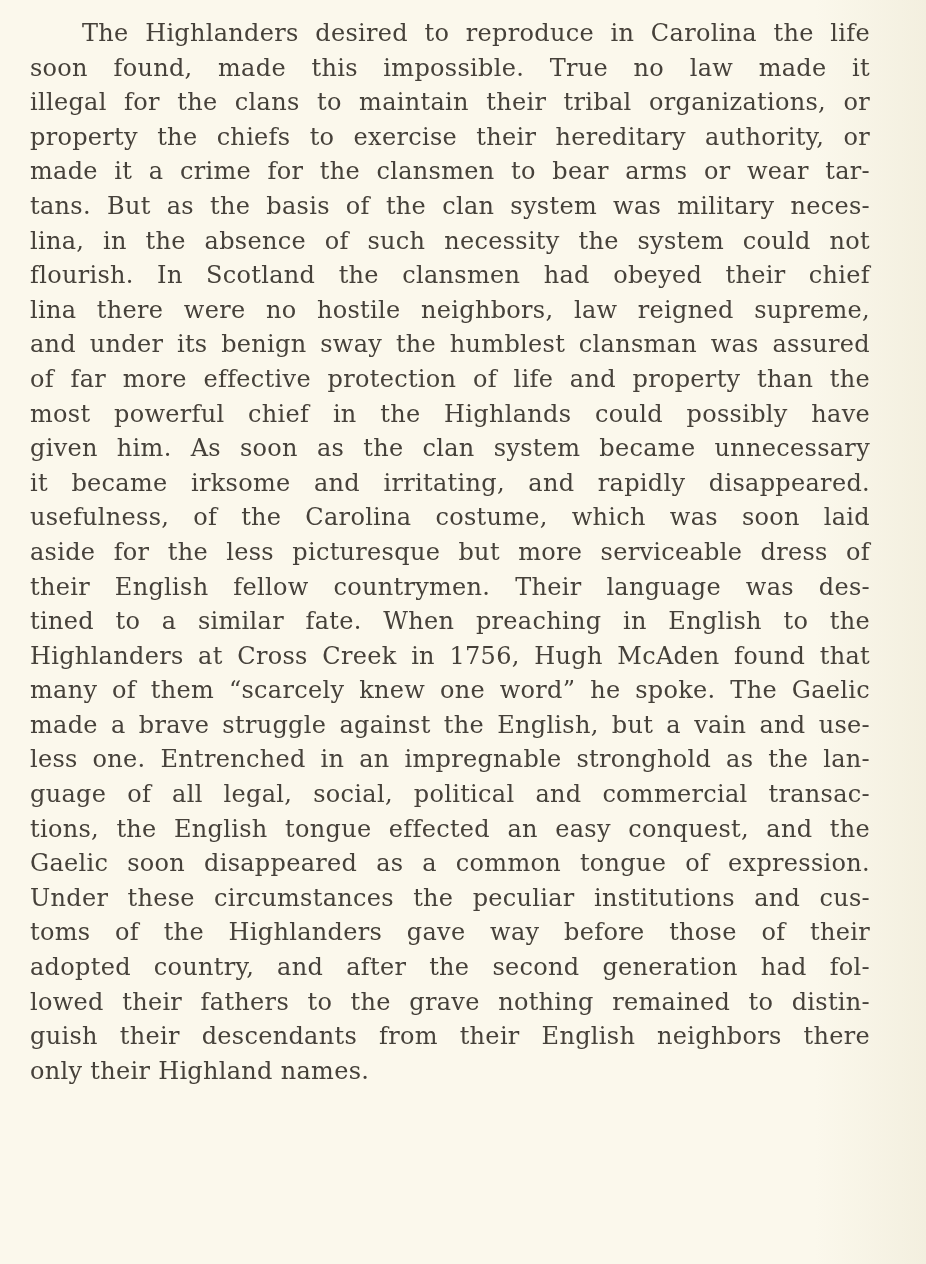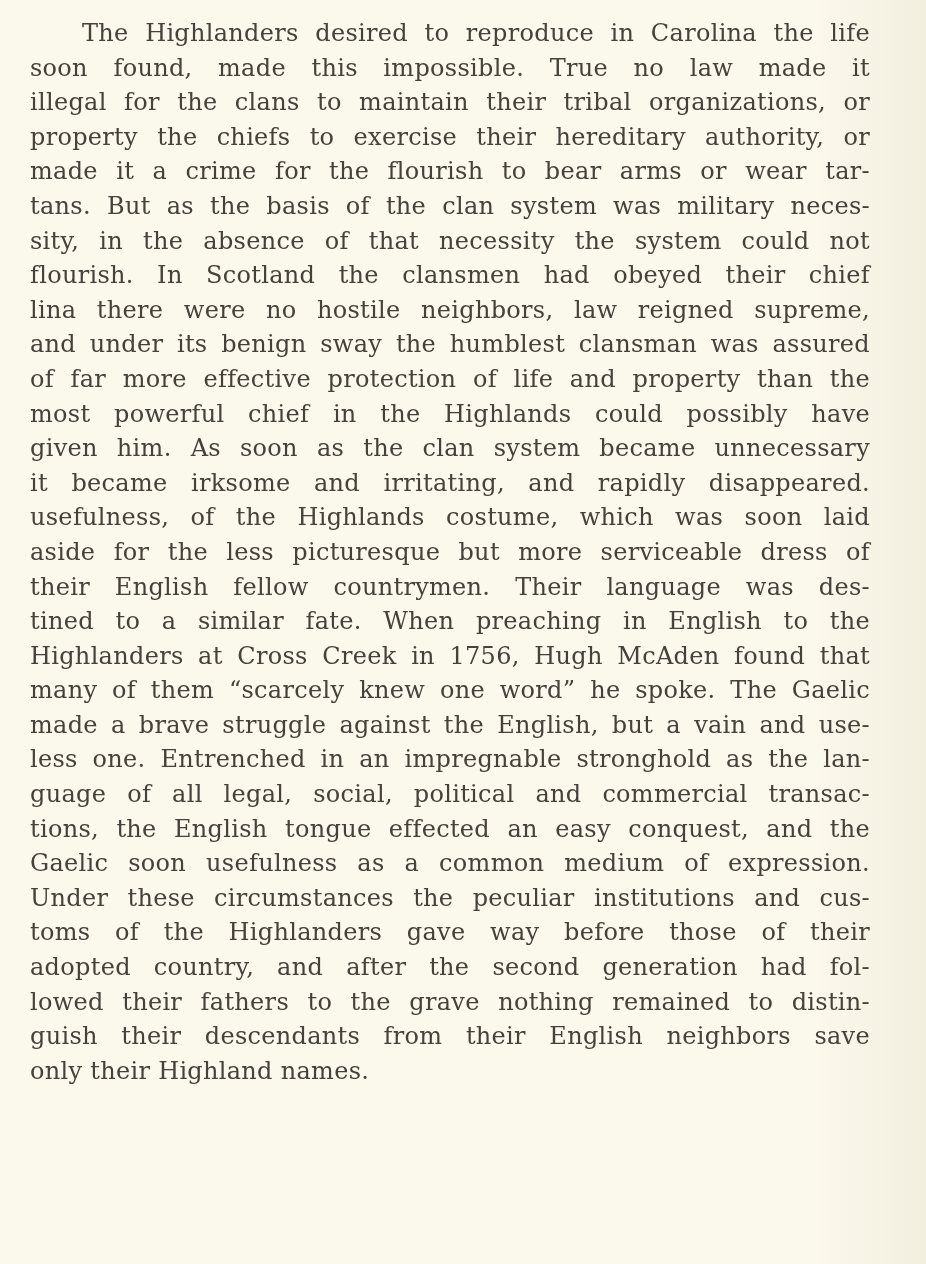--- a/index.html
+++ b/index.html
@@ -42,41 +42,41 @@
   </style>
 </head>
 <body>
 
 <div class="page">
   <div class="text-block">
       <div class="line indent">The Highlanders desired to reproduce in Carolina the life</div>
       <div class="line">soon found, made this impossible.  True no law made it</div>
       <div class="line">illegal for the clans to maintain their tribal organizations, or</div>
       <div class="line">property the chiefs to exercise their hereditary authority, or</div>
-      <div class="line">made it a crime for the flourish to bear arms or wear tar-</div>
+      <div class="line">made it a crime for the clansmen to bear arms or wear tar-</div>
       <div class="line">tans.  But as the basis of the clan system was military neces-</div>
-      <div class="line">sity, in the absence of that necessity the system could not</div>
+      <div class="line">lina, in the absence of such necessity the system could not</div>
       <div class="line">flourish.  In Scotland the clansmen had obeyed their chief</div>
       <div class="line">lina there were no hostile neighbors, law reigned supreme,</div>
       <div class="line">and under its benign sway the humblest clansman was assured</div>
       <div class="line">of far more effective protection of life and property than the</div>
       <div class="line">most powerful chief in the Highlands could possibly have</div>
       <div class="line">given him.  As soon as the clan system became unnecessary</div>
       <div class="line">it became irksome and irritating, and rapidly disappeared.</div>
-      <div class="line">usefulness, of the Highlands costume, which was soon laid</div>
+      <div class="line">usefulness, of the Carolina costume, which was soon laid</div>
       <div class="line">aside for the less picturesque but more serviceable dress of</div>
       <div class="line">their English fellow countrymen.  Their language was des-</div>
       <div class="line">tined to a similar fate.  When preaching in English to the</div>
       <div class="line">Highlanders at Cross Creek in 1756, Hugh McAden found that</div>
       <div class="line">many of them “scarcely knew one word” he spoke.  The Gaelic</div>
       <div class="line">made a brave struggle against the English, but a vain and use-</div>
       <div class="line">less one.  Entrenched in an impregnable stronghold as the lan-</div>
       <div class="line">guage of all legal, social, political and commercial transac-</div>
       <div class="line">tions, the English tongue effected an easy conquest, and the</div>
-      <div class="line">Gaelic soon usefulness as a common medium of expression.</div>
+      <div class="line">Gaelic soon disappeared as a common tongue of expression.</div>
       <div class="line">Under these circumstances the peculiar institutions and cus-</div>
       <div class="line">toms of the Highlanders gave way before those of their</div>
       <div class="line">adopted country, and after the second generation had fol-</div>
       <div class="line">lowed their fathers to the grave nothing remained to distin-</div>
-      <div class="line">guish their descendants from their English neighbors save</div>
+      <div class="line">guish their descendants from their English neighbors there</div>
       <div class="line last">only their Highland names.</div>
     </div>
 </div>
 
 </body></html>

